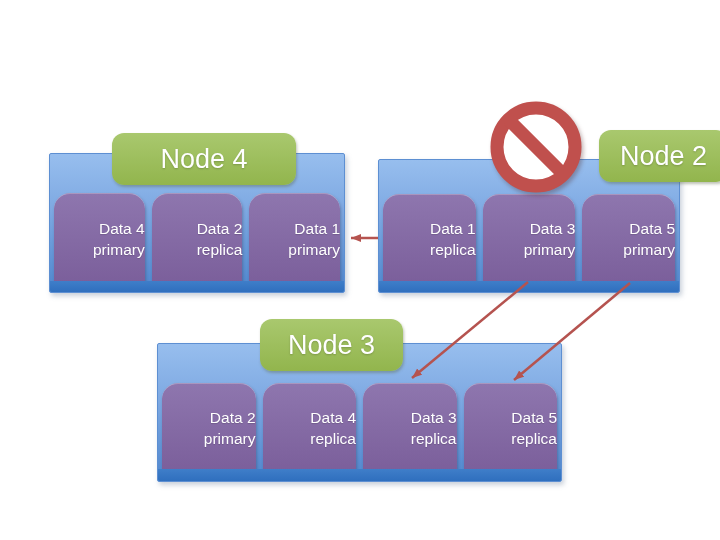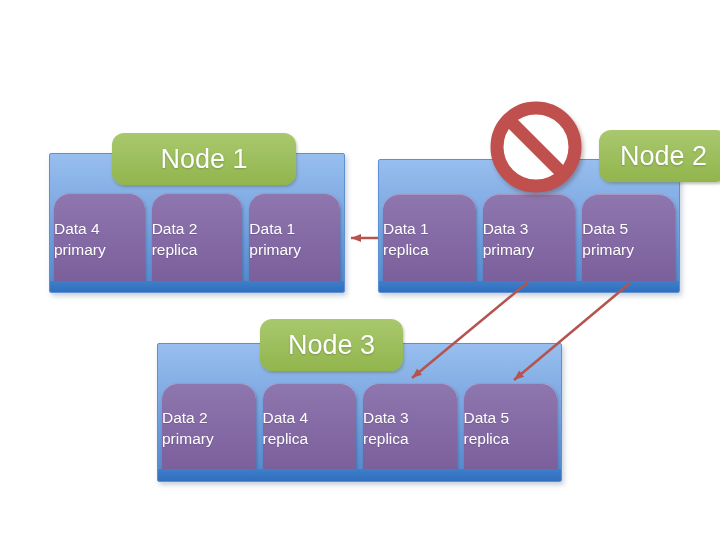--- a/index.html
+++ b/index.html
@@ -19,21 +19,21 @@
     border-radius:0 0 2px 2px;
   }
   .shard-row{
     position:absolute; left:4px; right:4px; display:flex; gap:7px;
   }
   .shard{
     flex:1; border-radius:16px 16px 0 0;
     background:linear-gradient(180deg,#8E76AE 0%, #7B5F9B 100%);
     border-top:1px solid rgba(255,255,255,.35);
     box-shadow:1px 2px 3px rgba(50,50,80,.35);
-    display:flex; flex-direction:column; align-items:flex-start; justify-content:center;
+    display:flex; flex-direction:column; align-items:flex-end; justify-content:center;
     color:#fff; font-size:15.5px; line-height:21px; text-align:center;
     text-shadow:0 1px 1px rgba(0,0,0,.15);
     box-sizing:border-box;
   }
   .node-label{
     position:absolute; border-radius:12px;
     background:linear-gradient(180deg,#A9C86E 0%, #92B54D 100%);
     box-shadow:1px 2px 3px rgba(90,100,70,.4);
     display:flex; align-items:center; justify-content:center;
     color:#fff; font-size:27px; text-shadow:0 1px 2px rgba(0,0,0,.2);
@@ -79,21 +79,21 @@
         <span>replica</span>
       </div>
       <div class="shard">
         <span>Data 1</span>
         <span>primary</span>
       </div>
     </div>
     <div class="node-strip"></div>
   </div>
   <div class="node-label" id="n1-label">
-    <span>Node 1</span>
+    <span>Node 4</span>
   </div>
 
   <div class="node-container" id="n2-container">
     <div class="shard-row">
       <div class="shard">
         <span>Data 1</span>
         <span>replica</span>
       </div>
       <div class="shard">
         <span>Data 3</span>

